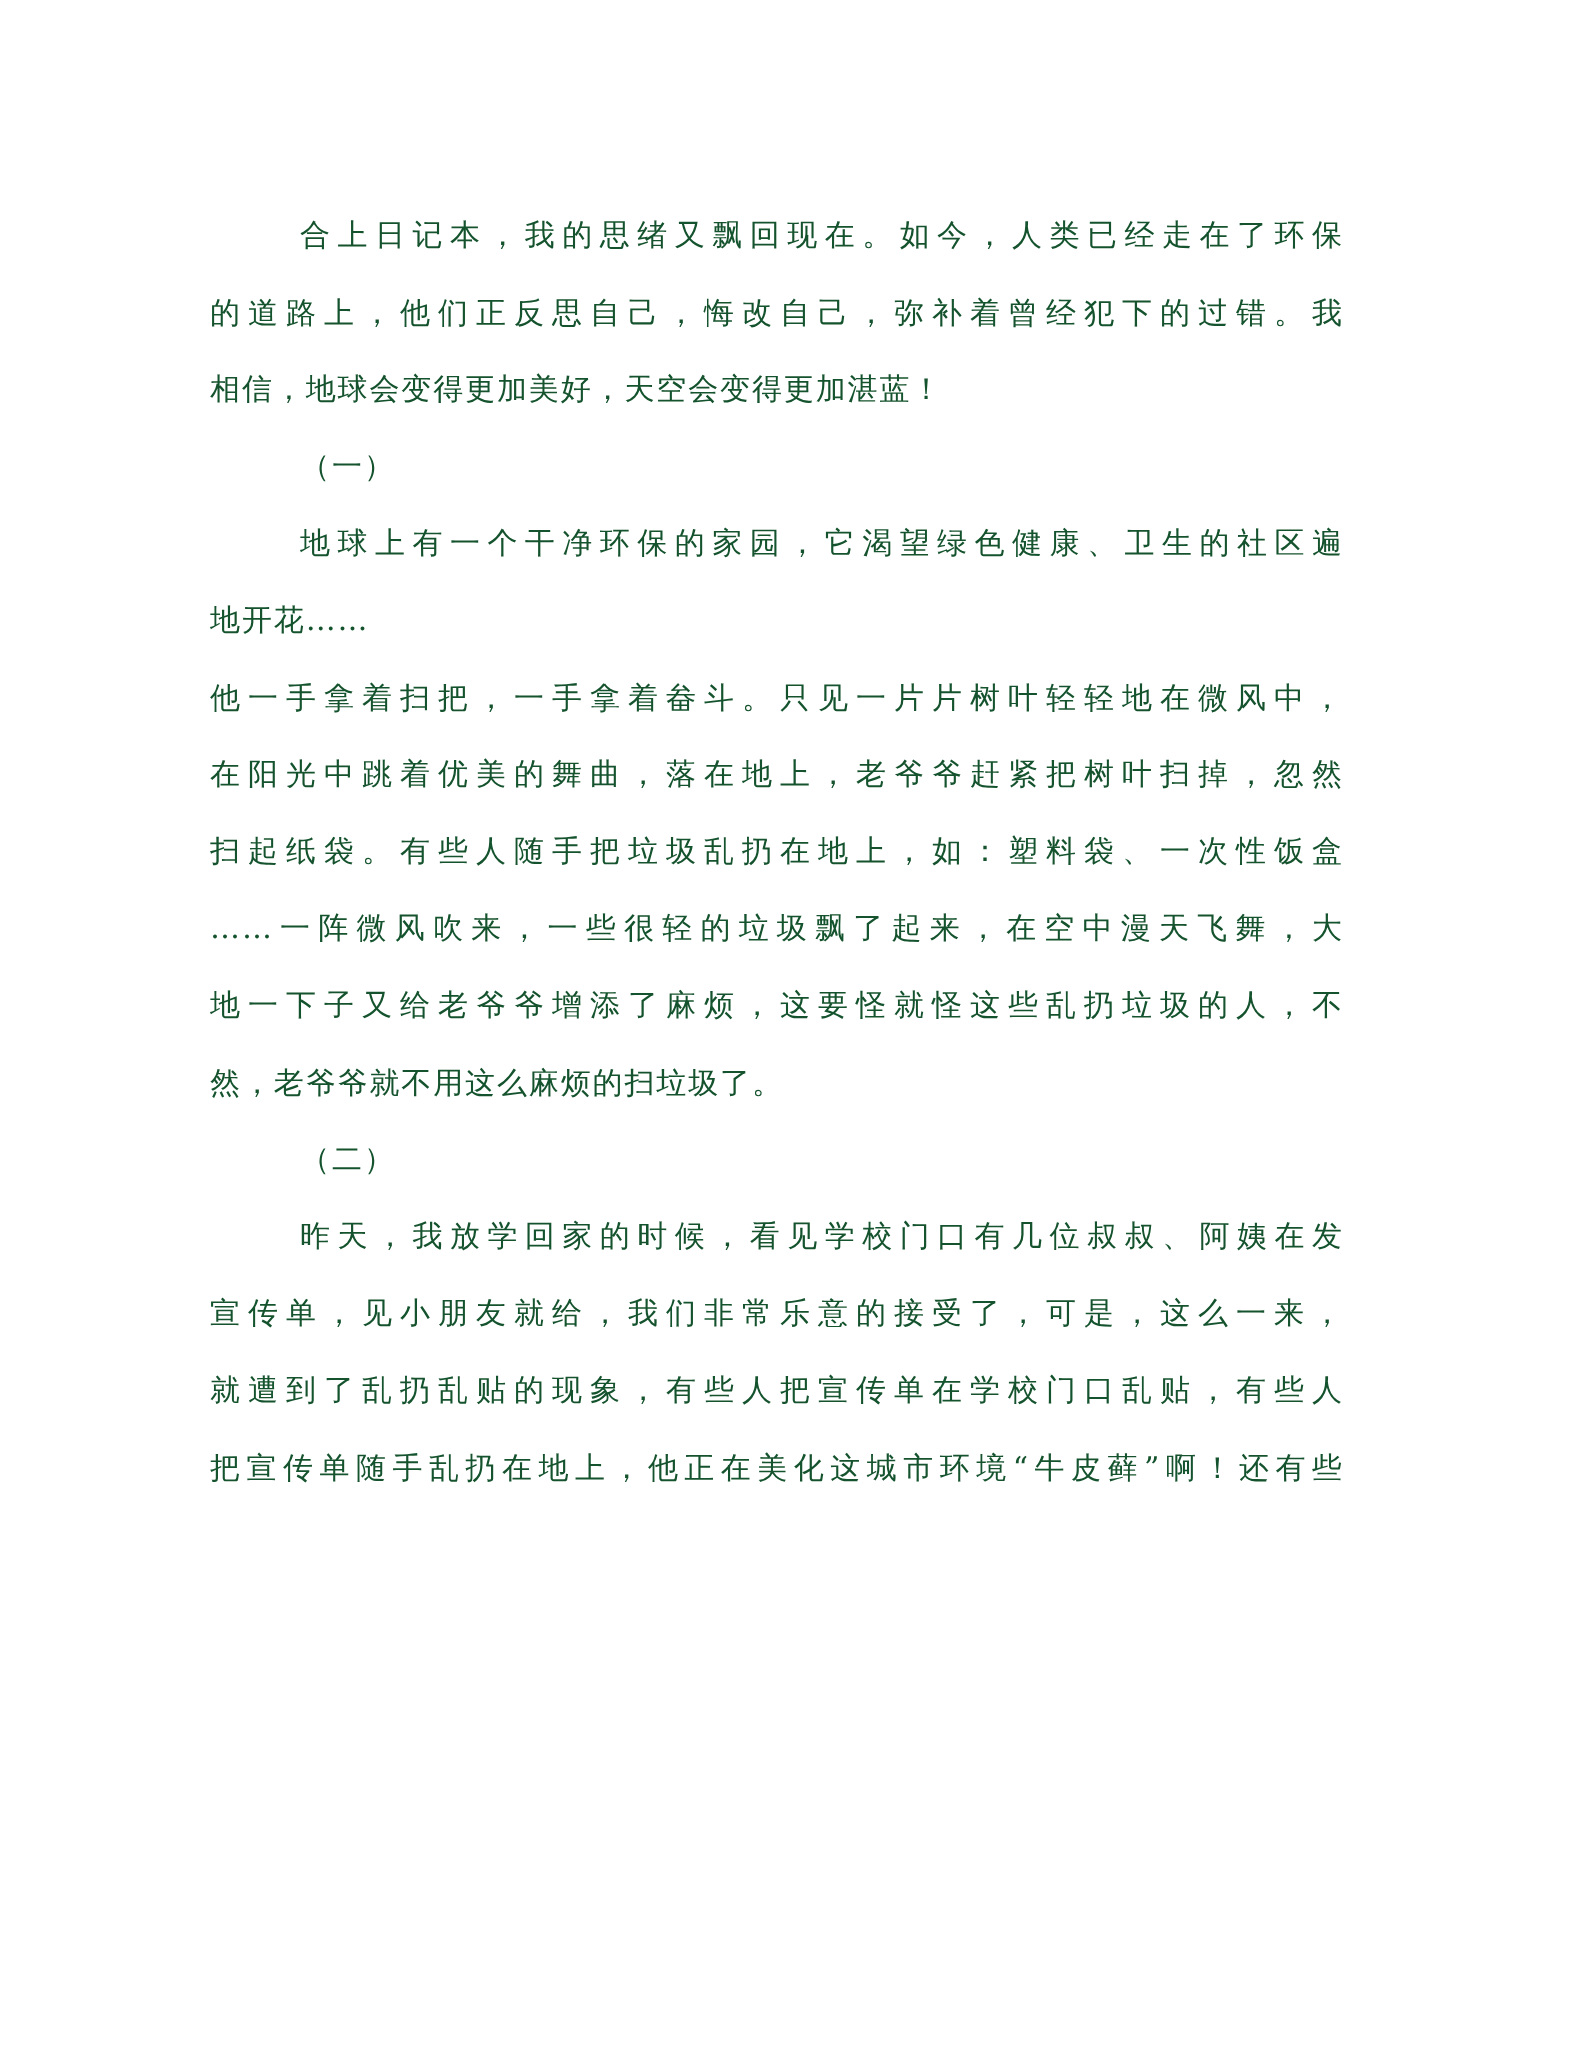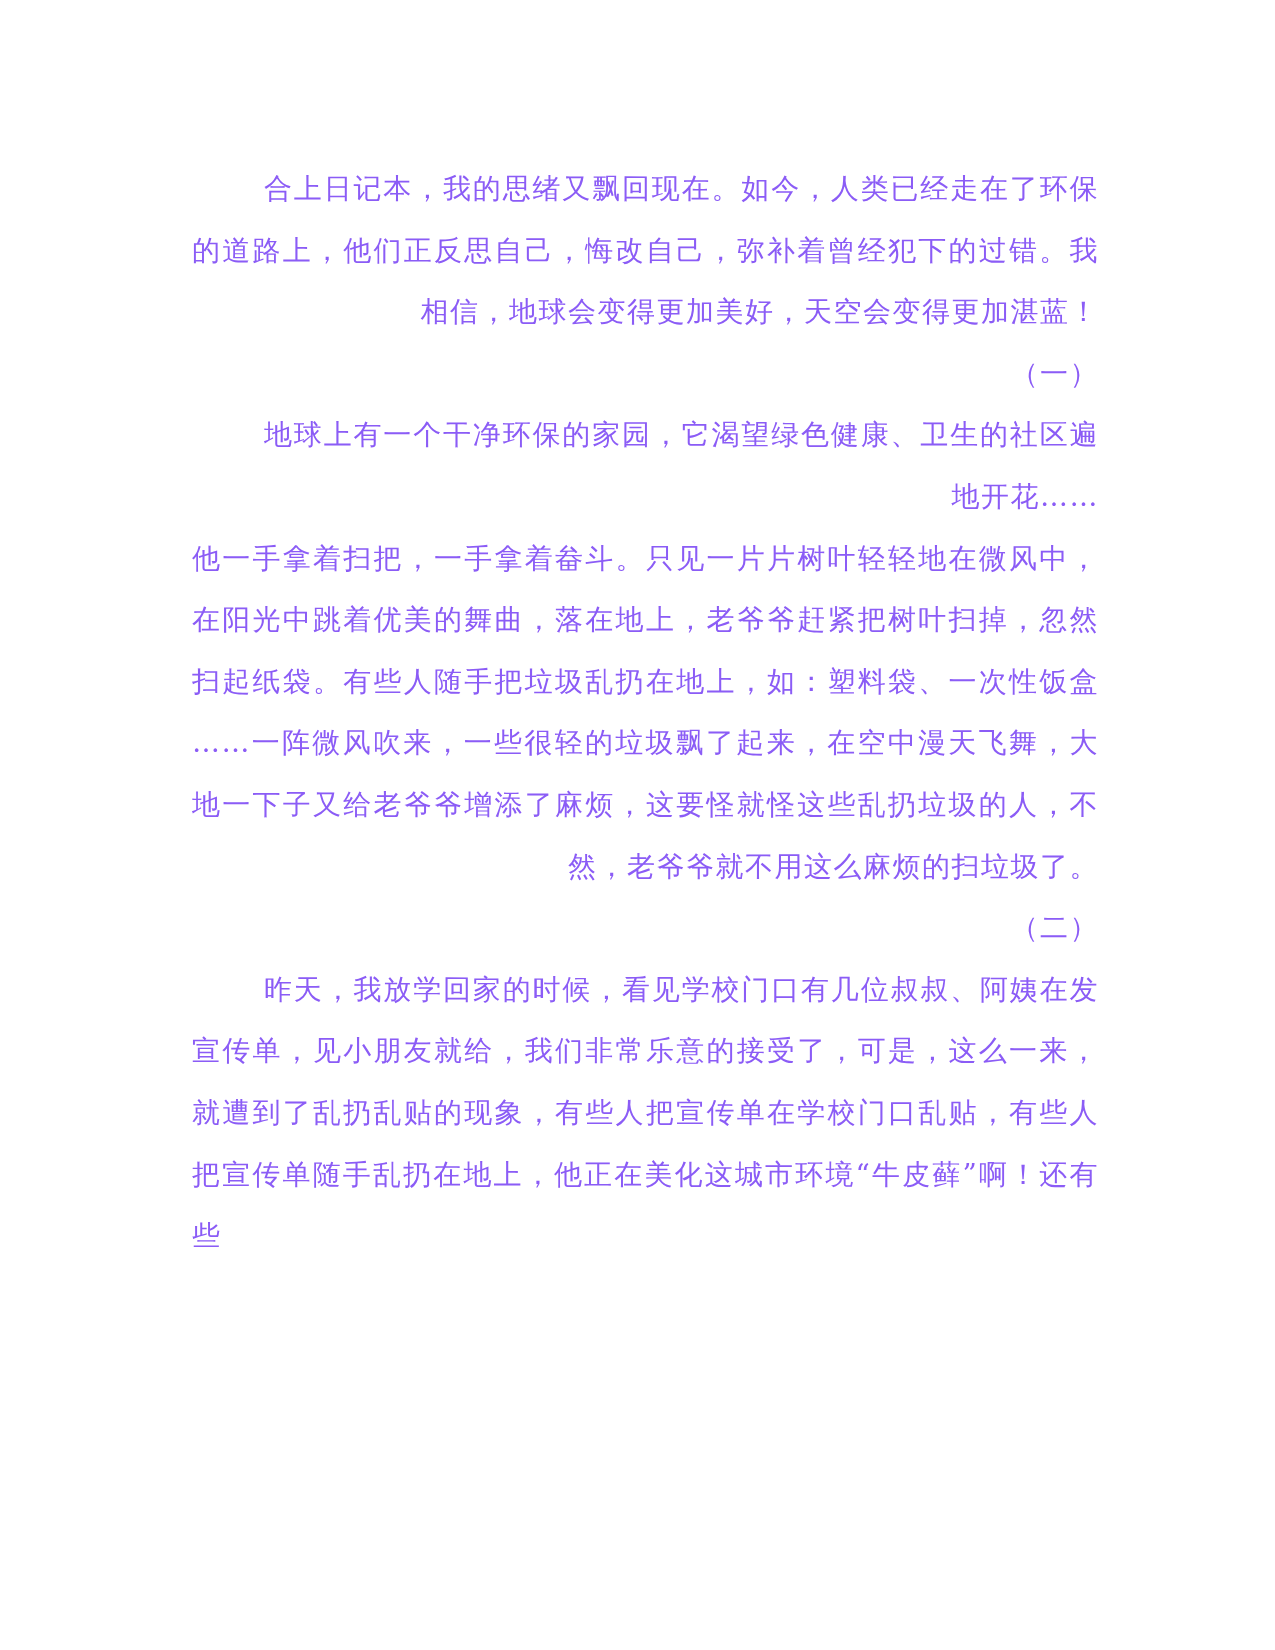--- a/index.html
+++ b/index.html
@@ -16,33 +16,33 @@
   .doc-page {
     position: absolute;
     left: 0;
     top: 0;
     width: 1275px;
     height: 1650px;
     background: #ffffff;
   }
   .doc-body {
     position: absolute;
-    left: 192px;
+    left: 168px;
     top: 158px;
     width: 907px;
     font-family: "DejaVu Serif", "Liberation Serif", serif;
-    font-size: 28px;
+    font-size: 24px;
     line-height: 61.6px;
     letter-spacing: 1.5px;
-    color: #8b5cf6;
+    color: #14532d;
     font-weight: 400;
   }
   .ln {
     white-space: nowrap;
-    text-align: right;
+    text-align: left;
   }
   .ln.fill {
     white-space: normal;
     text-align: justify;
     text-align-last: justify;
   }
   .ln.indent {
     text-indent: 72px;
   }
 </style>

